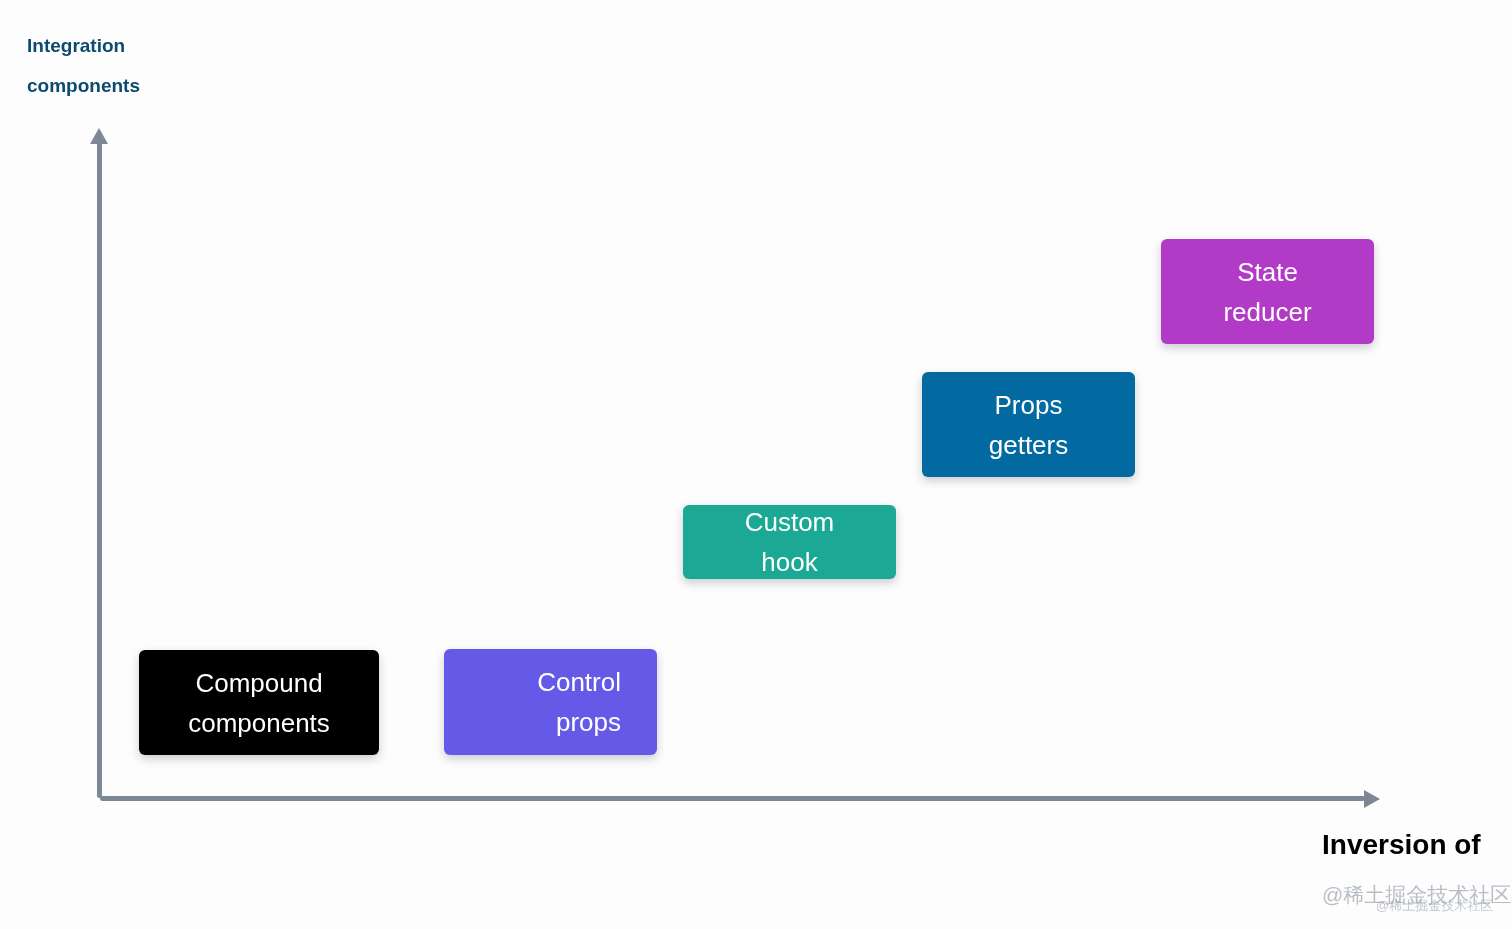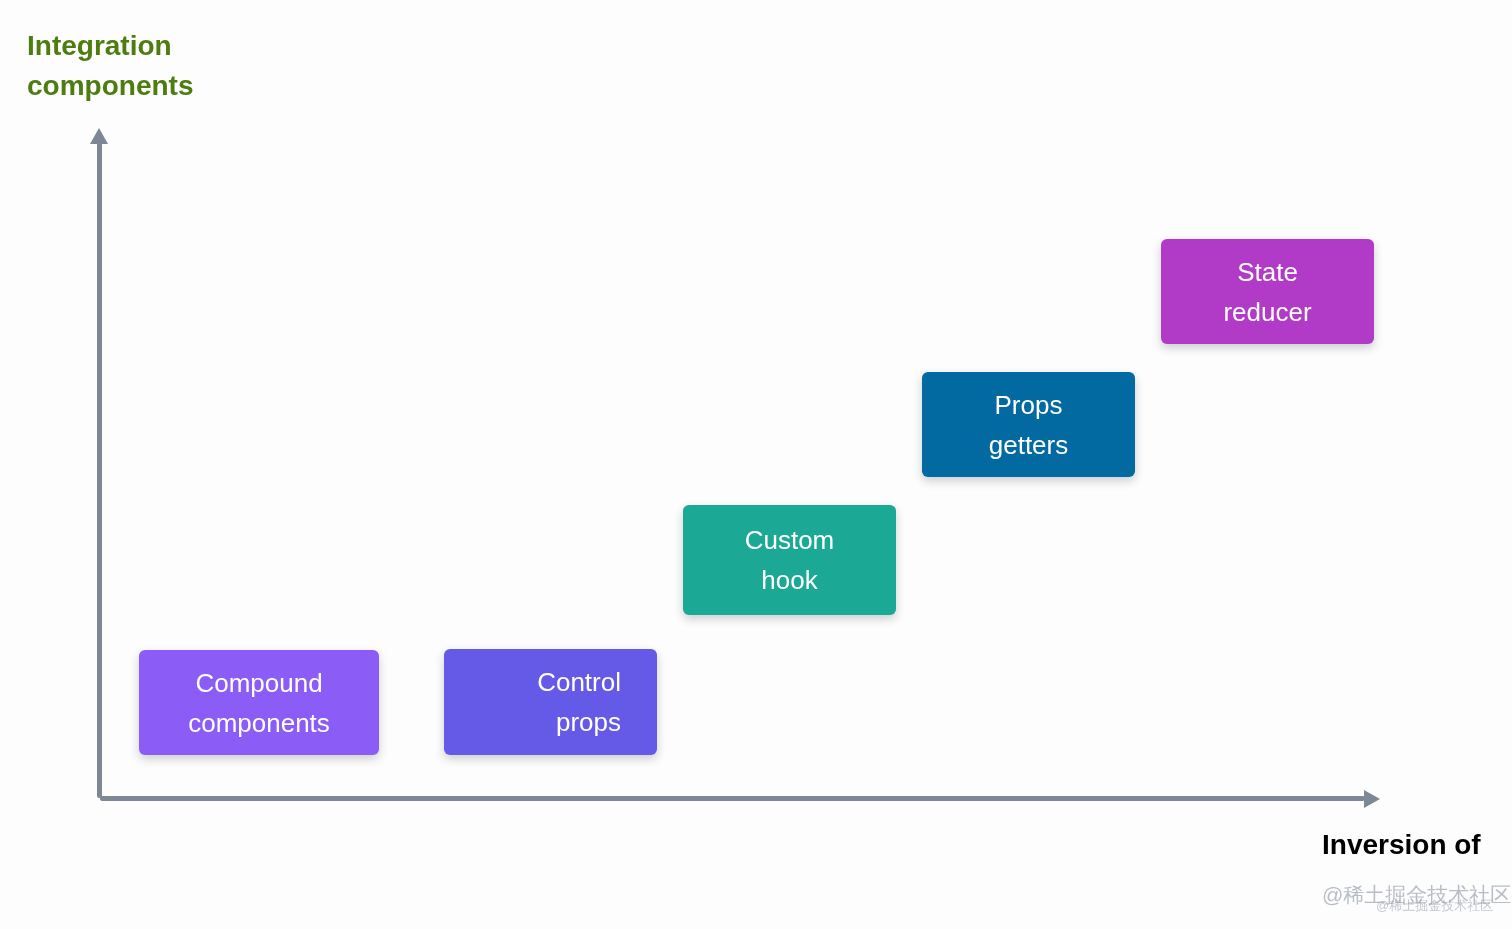--- a/index.html
+++ b/index.html
@@ -12,23 +12,23 @@
   .canvas {
     position: relative;
     width: 1512px; height: 929px;
     background: #fdfdfd;
   }
 
   
   .y-axis-label {
     position: absolute;
     left: 27px; top: 26px;
-    font-size: 28px;
+    font-size: 19px;
     font-weight: 700;
-    color: #4d7c0f;
+    color: #0c4a6e;
     line-height: 40px;
   }
   .x-axis-label {
     position: absolute;
     left: 1322px; top: 824px;
     font-size: 28px;
     font-weight: 700;
     color: #000000;
     line-height: 41px;
   }
@@ -75,21 +75,21 @@
     justify-content: center;
     text-align: center;
     color: #ffffff;
     font-size: 26px;
     font-weight: 400;
     line-height: 40px;
     padding: 10px 36px;
   }
   .box-1 { left: 139px; top: 650px; width: 240px; height: 105px; }
   .box-2 { left: 444px; top: 649px; width: 213px; height: 106px; text-align: right; }
-  .box-3 { left: 683px; top: 505px; width: 213px; height: 110px; }
+  .box-3 { left: 683px; top: 505px; width: 213px; height: 74px; }
   .box-4 { left: 922px; top: 372px; width: 213px; height: 105px; }
   .box-5 { left: 1161px; top: 239px; width: 213px; height: 105px; }
 
   
   .watermark-primary {
     position: absolute;
     left: 1322px; top: 881px;
     font-size: 21px;
     color: rgba(140, 148, 162, 0.60);
     white-space: nowrap;
@@ -112,21 +112,21 @@
   <div class="y-axis-label">
     <div>Integration</div>
     <div>components</div>
   </div>
 
   <div class="axis-v-arrow"></div>
   <div class="axis-v-line"></div>
   <div class="axis-h-line"></div>
   <div class="axis-h-arrow"></div>
 
-  <div class="pattern-box box-1" style="background-color: #8b5cf6;">
+  <div class="pattern-box box-1" style="background-color: #000000;">
     <span>Compound components</span>
   </div>
 
   <div class="pattern-box box-2" style="background-color: rgb(101, 90, 232);">
     <span>Control props</span>
   </div>
 
   <div class="pattern-box box-3" style="background-color: rgb(27, 168, 148);">
     <span>Custom hook</span>
   </div>

